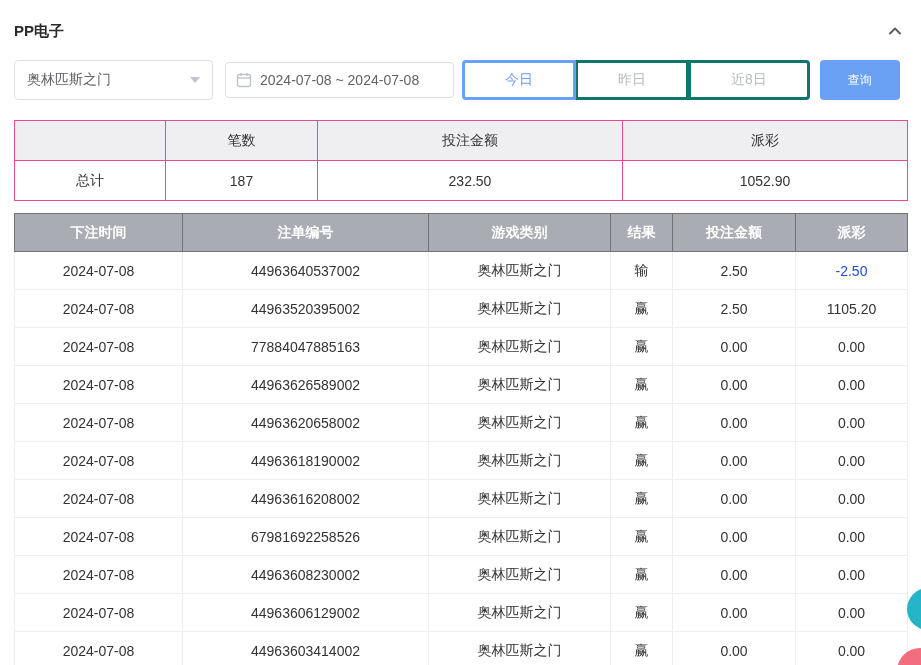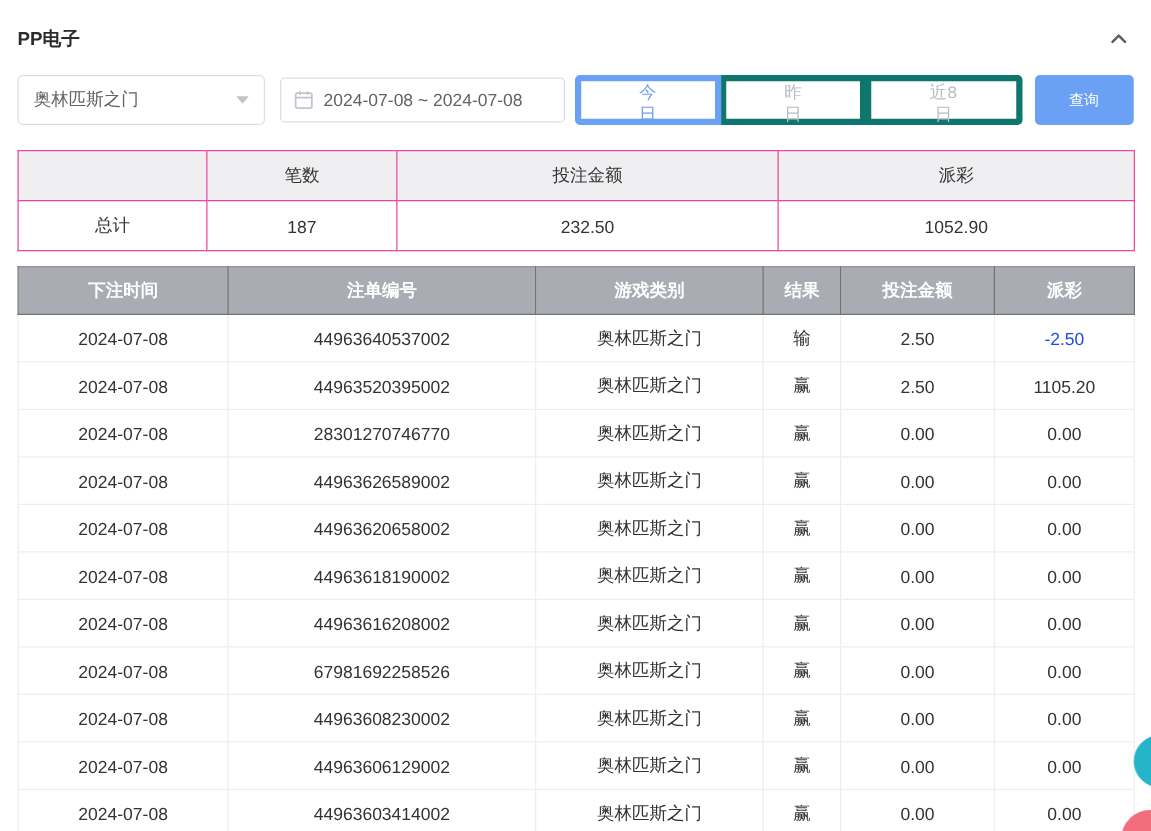--- a/index.html
+++ b/index.html
@@ -31,26 +31,26 @@
     width: 0; height: 0; border-left: 5px solid transparent; border-right: 5px solid transparent;
     border-top: 6px solid #c0c4cc;
   }
   .date-box {
     width: 229px; height: 36px; border: 1px solid #dcdfe6; border-radius: 4px;
     display: flex; align-items: center; gap: 8px; padding: 0 10px;
     margin-left: 12px; color: #606266; background: #fff; cursor: pointer;
   }
   .btn-group { display: flex; margin-left: 8px; }
   .quick-btn {
-    height: 40px; padding: 0 40px; background: #fff; border: 5px solid #0f766e;
+    height: 40px; padding: 0 40px; background: #fff; border: 3px solid #0f766e;
     font-size: 14px; color: #b8bcc4; cursor: pointer; margin-left: -1px;
     font-family: inherit;
   }
   .quick-btn:first-child { margin-left: 0; border-radius: 4px 0 0 4px; }
-  .quick-btn:last-child { border-radius: 0 4px 4px 0; font-family: Liberation Mono, monospace; }
+  .quick-btn:last-child { border-radius: 0 4px 4px 0; }
   .quick-btn.active { color: #6ba1f5; border-color: #6ba1f5; position: relative; z-index: 2; background: #fff; }
   .search-btn {
     height: 40px; width: 80px; margin-left: 10px; background: #6ba1f5; color: #fff;
     border: none; border-radius: 4px; font-size: 12px; cursor: pointer; font-family: inherit;
   }
 
   
   table { border-collapse: collapse; width: 893px; table-layout: fixed; }
   .summary-table { margin-bottom: 12px; }
   .summary-table th, .summary-table td {
@@ -180,21 +180,21 @@
         <tr>
           <td>2024-07-08</td>
           <td>44963520395002</td>
           <td>奥林匹斯之门</td>
           <td>赢</td>
           <td>2.50</td>
           <td>1105.20</td>
         </tr>
         <tr>
           <td>2024-07-08</td>
-          <td>28301270746770</td>
+          <td>77884047885163</td>
           <td>奥林匹斯之门</td>
           <td>赢</td>
           <td>0.00</td>
           <td>0.00</td>
         </tr>
         <tr>
           <td>2024-07-08</td>
           <td>44963626589002</td>
           <td>奥林匹斯之门</td>
           <td>赢</td>

